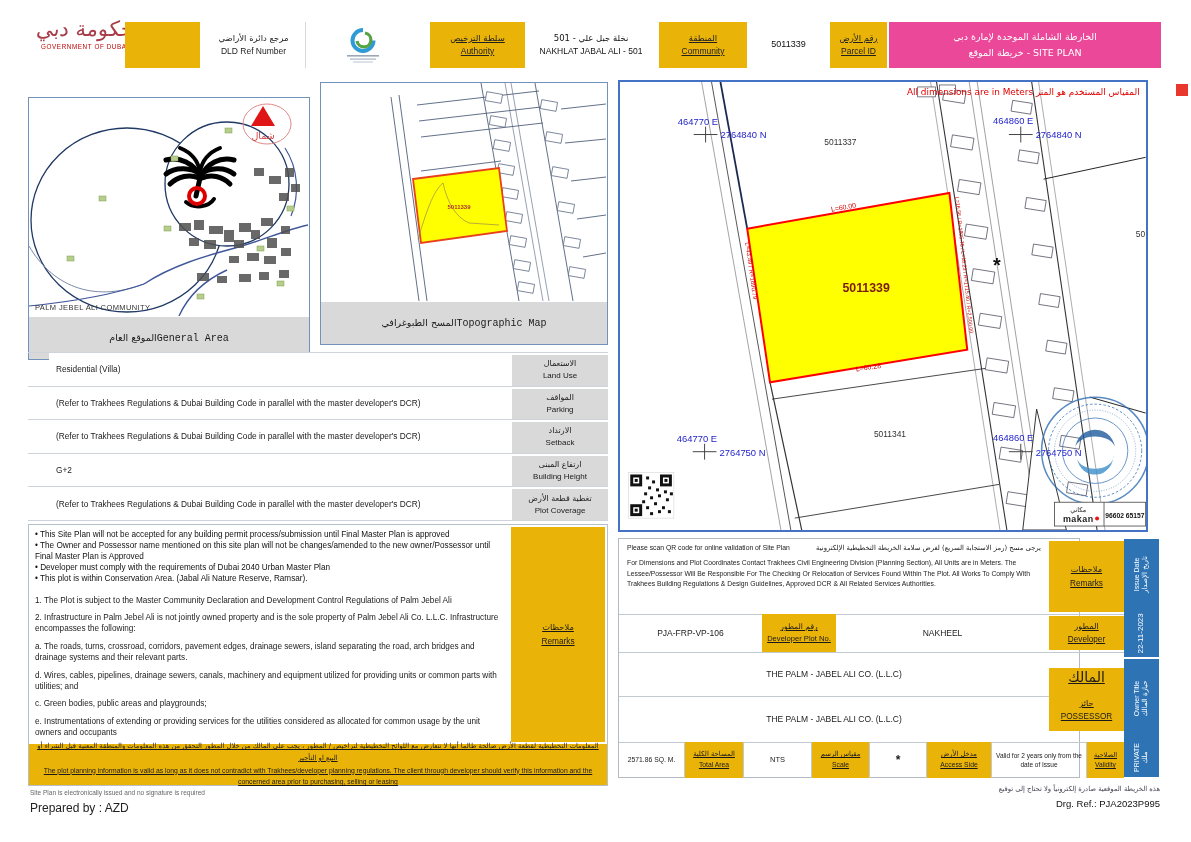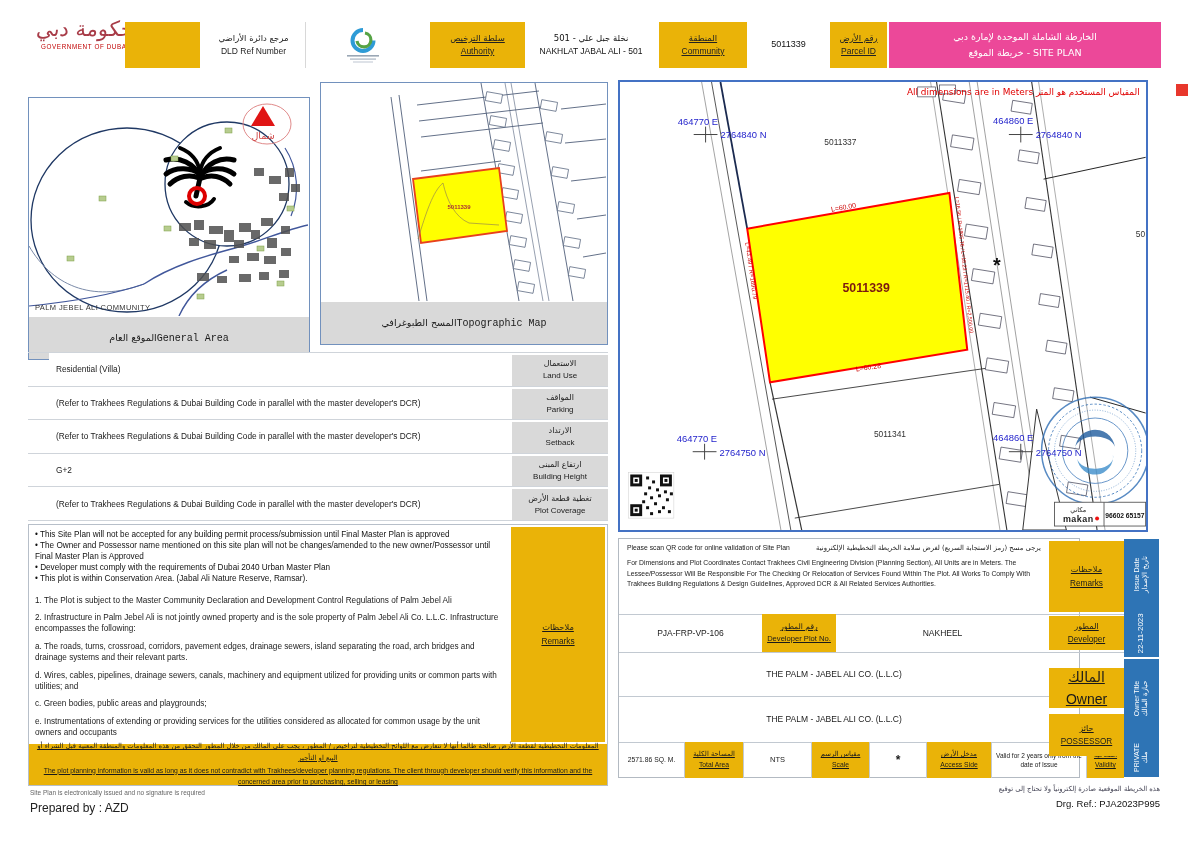--- a/index.html
+++ b/index.html
@@ -458,21 +458,21 @@
     <div>Remarks</div>
   </div>
   <div class="abs cell gray" style="left:430px;top:77px;width:75px;height:34px;font-size:8.2px;line-height:1.6">
     <div class="ar">المطور</div>
     <div>Developer</div>
   </div>
   <div class="abs cell gray" style="left:430px;top:129px;width:75px;height:40px;font-size:14px;line-height:1.6">
     <div class="ar">المالك</div>
     <div>Owner</div>
   </div>
-  <div class="abs cell gray" style="left:430px;top:175px;width:75px;height:42px;font-size:8.2px;line-height:1.6">
+  <div class="abs cell gray" style="left:430px;top:150px;width:75px;height:42px;font-size:8.2px;line-height:1.6">
     <div class="ar">حائز</div>
     <div>POSSESSOR</div>
   </div>
 
   <div class="abs" style="left:505px;top:0;width:35px;height:238px;background:#2e74b5">
     <div class="vseg" style="top:0;height:70px">
       <div class="vrot" style="font-size:7px">
         <div>Issue Date</div>
         <div class="ar">تاريخ الإصدار</div>
       </div>

